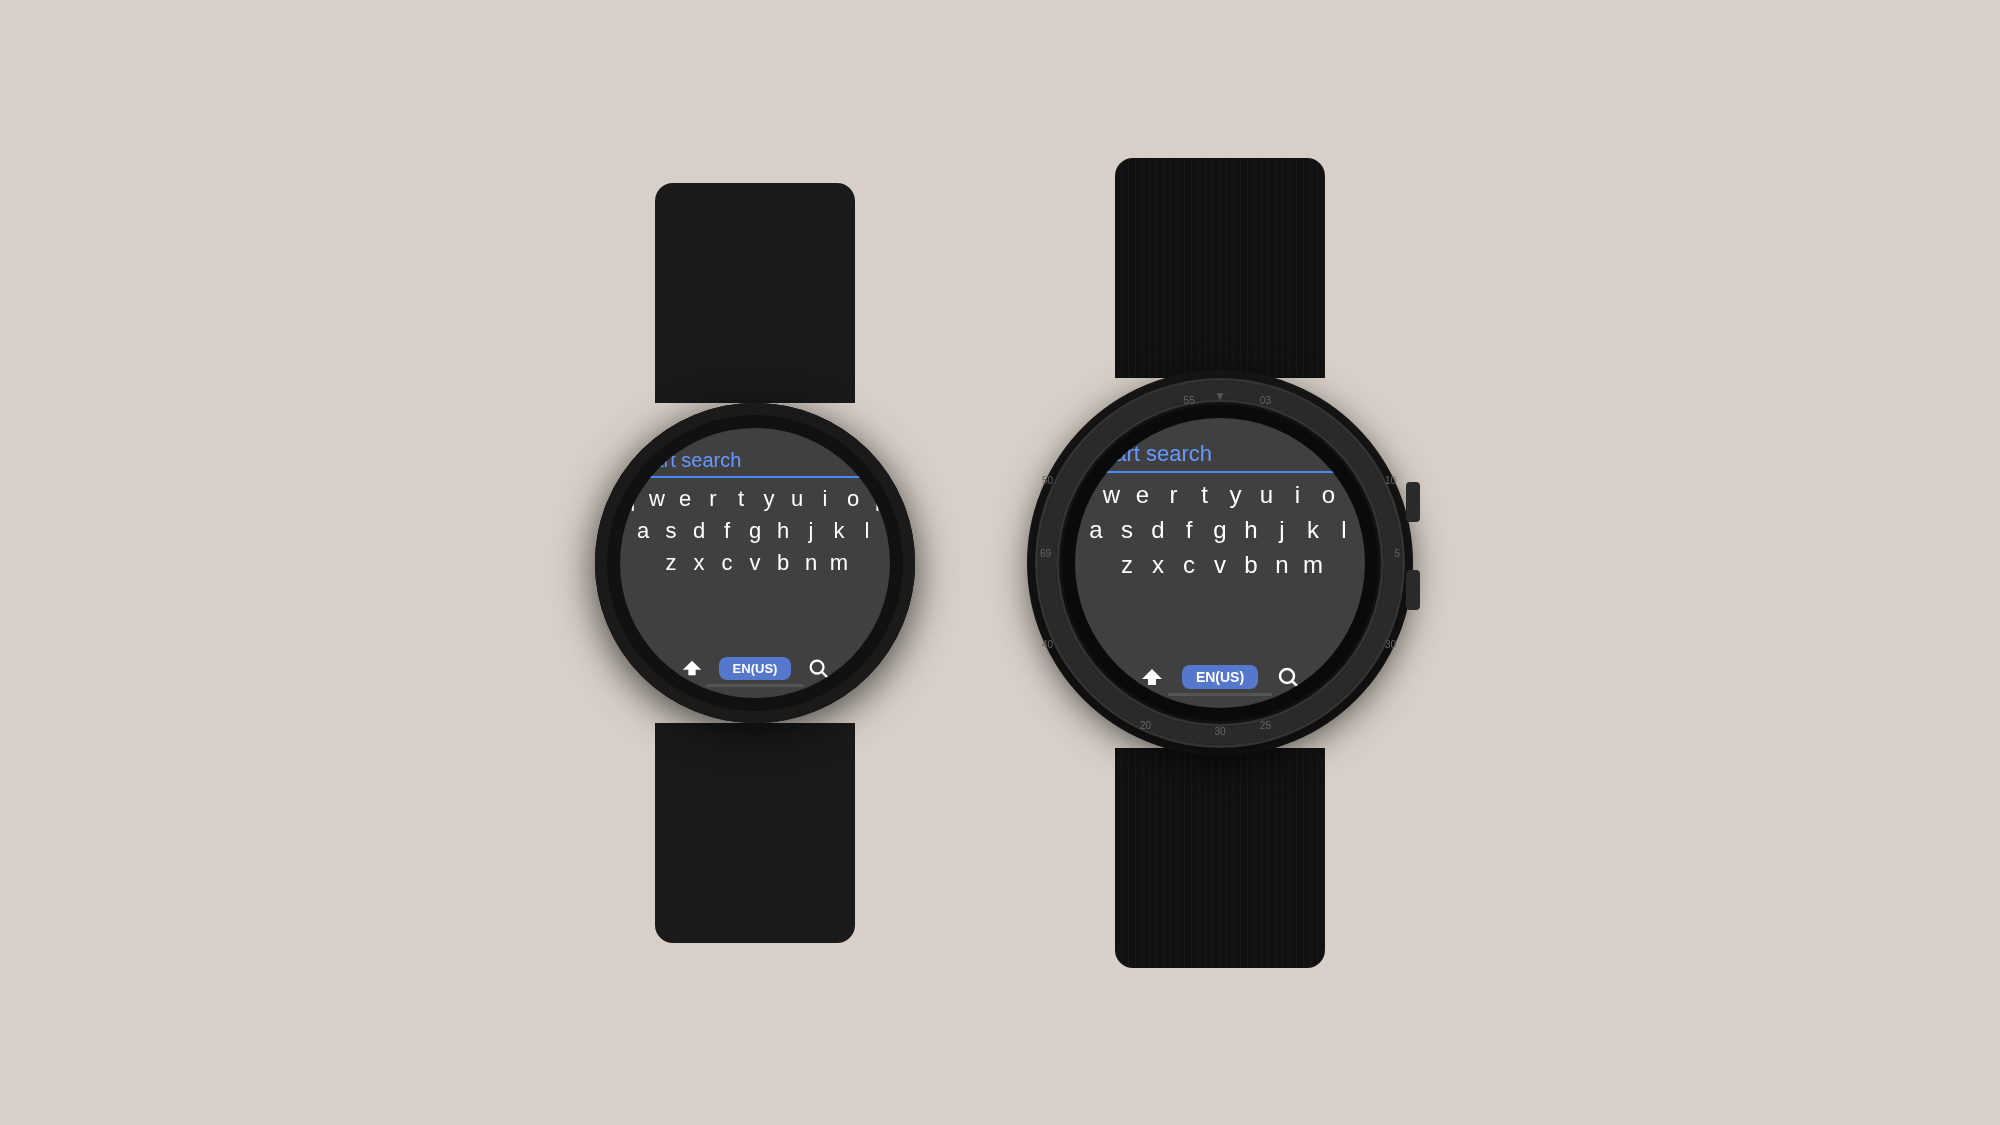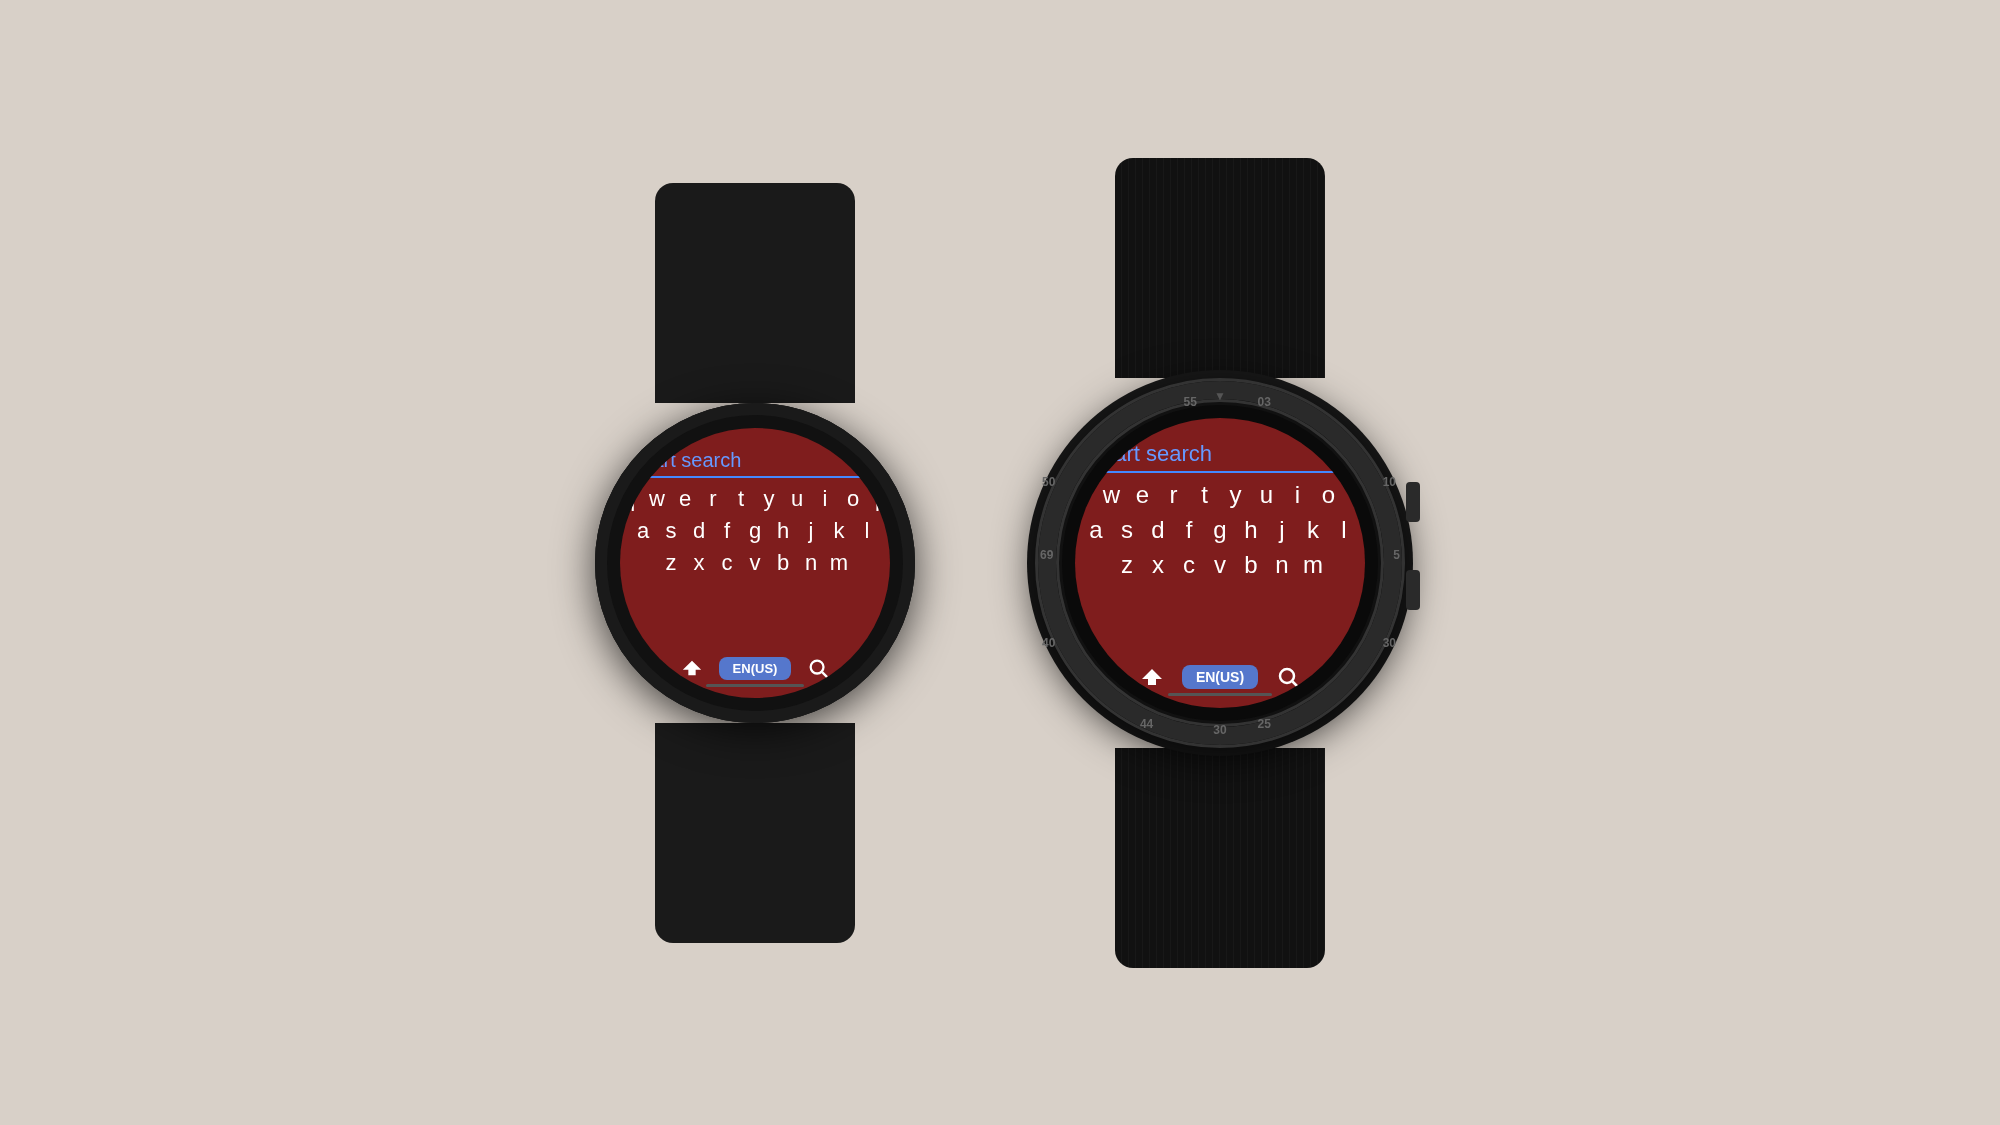--- a/index.html
+++ b/index.html
@@ -44,21 +44,21 @@
       justify-content: center;
       position: relative;
       z-index: 2;
       box-shadow: 0 8px 40px rgba(0,0,0,0.7), inset 0 0 0 6px #222;
     }
 
     .watch-screen {
       width: var(--screen-size);
       height: var(--screen-size);
       border-radius: 50%;
-      background: #7f1d1d;
+      background: #404040;
       overflow: hidden;
       display: flex;
       flex-direction: column;
       align-items: center;
       justify-content: flex-start;
       position: relative;
     }
 
     
     .band-bottom {
@@ -272,22 +272,22 @@
         transparent 6px,
         rgba(255,255,255,0.03) 6px,
         rgba(255,255,255,0.03) 7px
       );
       border-radius: inherit;
     }
 
     .tick-label {
       position: absolute;
       color: #666;
-      font-size: 12px;
-      font-weight: bold;
+      font-size: 10px;
+      font-weight: normal;
       text-align: center;
     }
 
     
     .bezel-arrow {
       position: absolute;
       top: 8px;
       left: 50%;
       transform: translateX(-50%);
       color: #555;
@@ -370,21 +370,21 @@
 
     <div class="bezel-arrow">▼</div>
 
     <span class="tick-label" style="top:14px; left:40%;">55</span>
     <span class="tick-label" style="top:14px; right:36%;">03</span>
     <span class="tick-label" style="top:26%; right:6px;">10</span>
     <span class="tick-label" style="top:46%; right:2px;">5</span>
     <span class="tick-label" style="bottom:26%; right:6px;">30</span>
     <span class="tick-label" style="bottom:14px; right:36%;margin-left:24px;">25</span>
     <span class="tick-label" style="bottom:8px; left:50%; transform:translateX(-50%);">30</span>
-    <span class="tick-label" style="bottom:14px; left:28%;">44</span>
+    <span class="tick-label" style="bottom:14px; left:28%;">20</span>
     <span class="tick-label" style="bottom:26%; left:4px;">40</span>
     <span class="tick-label" style="top:46%; left:2px;">69</span>
     <span class="tick-label" style="top:26%; left:4px;">50</span>
 
     <div class="side-button top"></div>
     <div class="side-button bottom"></div>
     <div class="watch-screen">
       <div class="keyboard-ui">
         <div class="search-bar">
           <span class="search-text">

